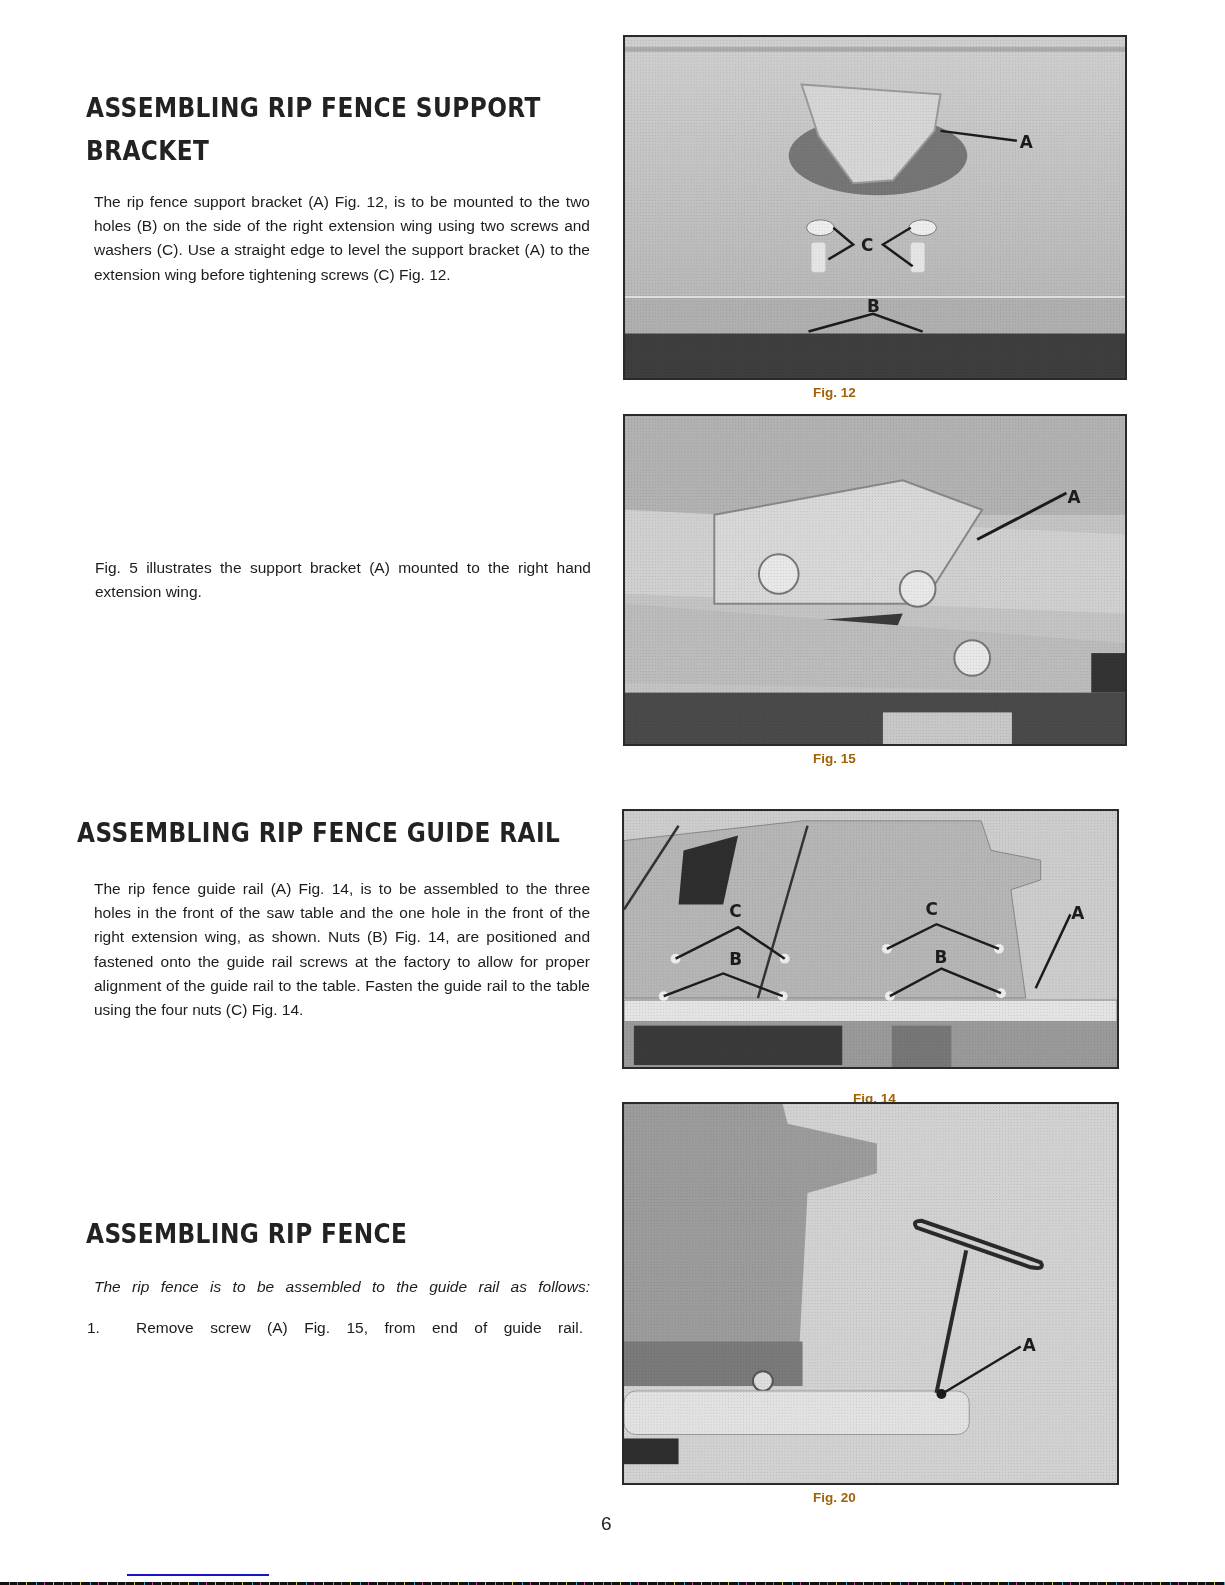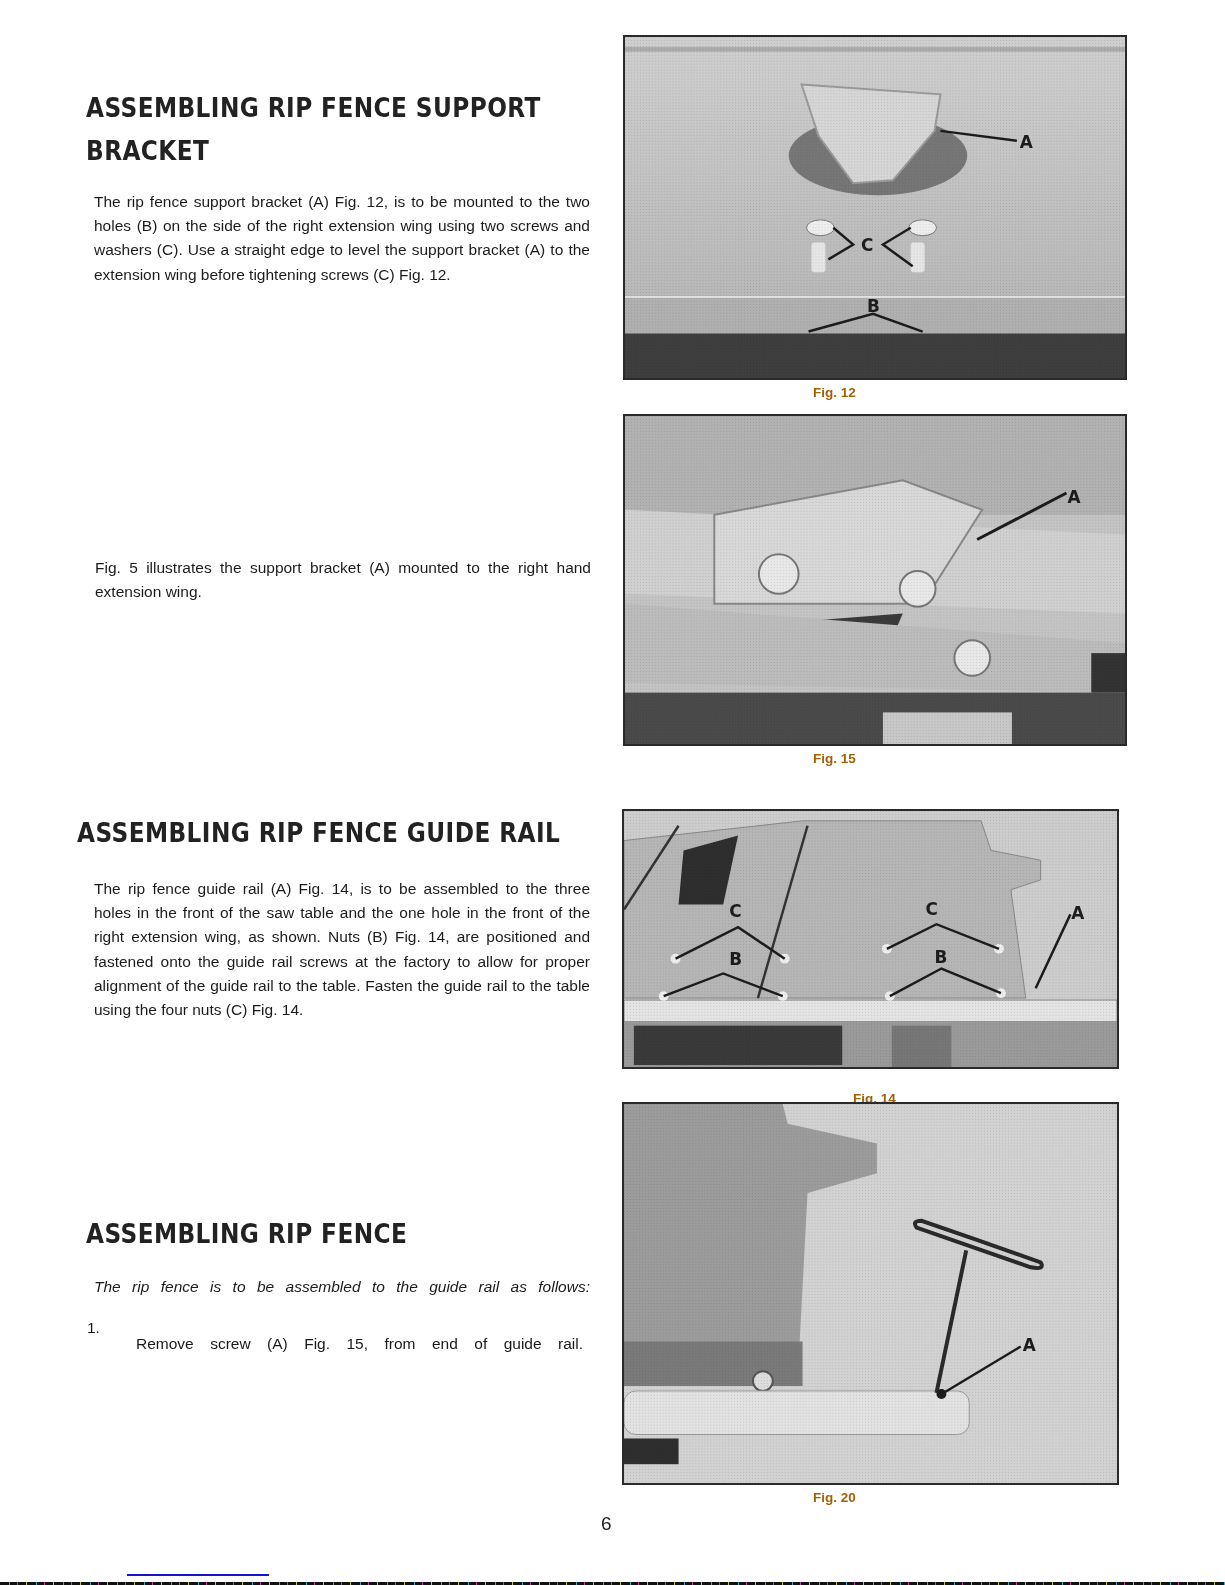--- a/index.html
+++ b/index.html
@@ -52,21 +52,21 @@
   <span>ASSEMBLING RIP FENCE GUIDE RAIL</span>
 </h1>
 <p class="para" style="left:87px; top:870px; width:496px;">The rip fence guide rail (A) Fig. 14, is to be assembled to the three holes in the front of the saw table and the one hole in the front of the right extension wing, as shown. Nuts (B) Fig. 14, are positioned and fastened onto the guide rail screws at the factory to allow for proper alignment of the guide rail to the table. Fasten the guide rail to the table using the four nuts (C) Fig. 14.</p>
 
 <h1 class="heading" style="left:86px; top:1212px;">
   <span>ASSEMBLING RIP FENCE</span>
 </h1>
 <p class="para single" style="left:87px; top:1268px; width:496px;font-style:italic;">The rip fence is to be assembled to the guide rail as follows:</p>
 <div style="position:absolute; left:87px; top:1316px; width:496px; font-size:15.5px; line-height:24px; display:flex;">
   <span style="width:49px;">1.</span>
-  <span style="flex:1; text-align:justify; text-align-last:justify;margin-top:16px;">Remove screw (A) Fig. 15, from end of guide rail.</span>
+  <span style="flex:1; text-align:justify; text-align-last:justify;">Remove screw (A) Fig. 15, from end of guide rail.</span>
 </div>
 
 <div class="fig" style="left:623px; top:35px; width:504px; height:345px;">
   <svg viewBox="0 0 504 345" preserveAspectRatio="none">
     <defs>
       <linearGradient id="g12" x1="0" y1="0" x2="0" y2="1">
         <stop offset="0" stop-color="#cfcfcf"></stop>
           <stop offset="0.75" stop-color="#b9b9b9"></stop>
           <stop offset="1" stop-color="#9a9a9a"></stop>
       </linearGradient>

